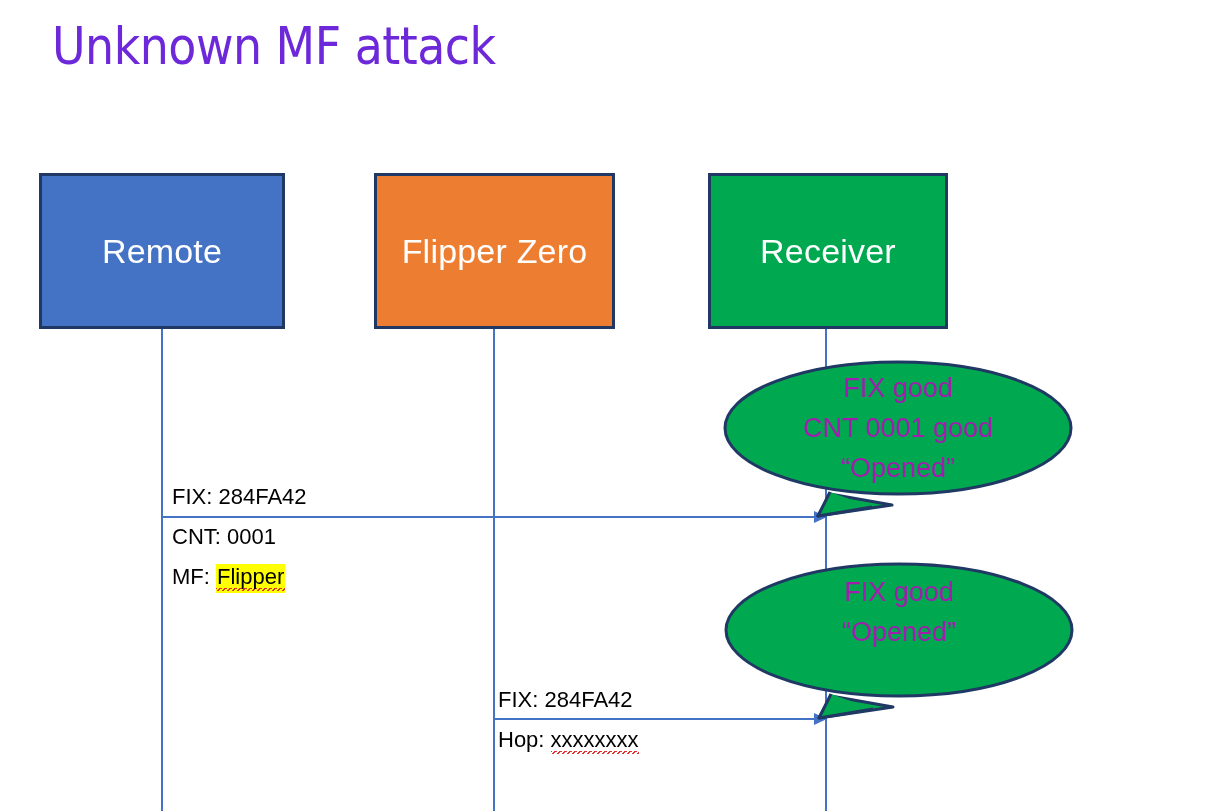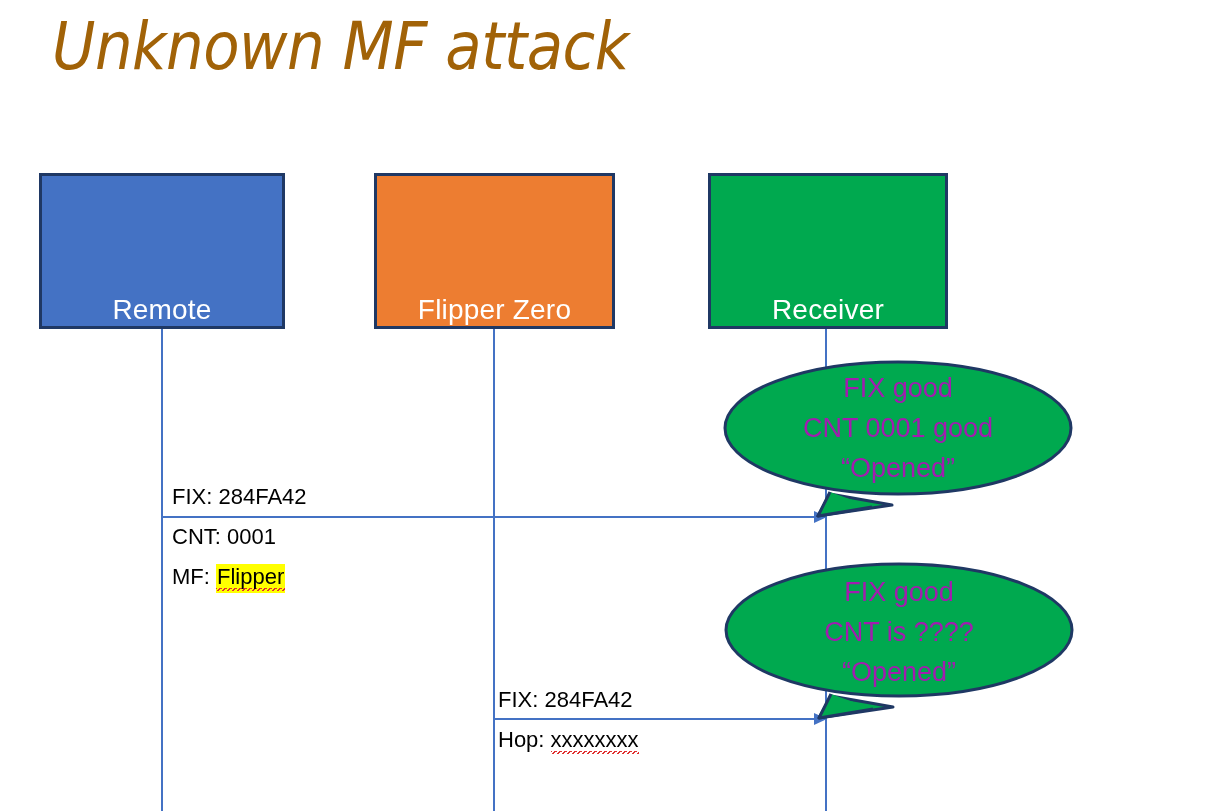--- a/index.html
+++ b/index.html
@@ -18,39 +18,38 @@
     background: #ffffff;
     overflow: hidden;
   }
 
   
   .slide-title {
     position: absolute;
     left: 52px;
     top: 8px;
     font-family: "DejaVu Sans Condensed", "Liberation Sans", sans-serif;
-    font-size: 66px;
+    font-size: 51px;
     line-height: 78px;
     font-weight: 300;
-    color: #a16207;
+    color: #6d28d9;
     letter-spacing: -0.5px;
     white-space: nowrap;
-    font-style: italic;
   }
 
   
   .actor-box {
     position: absolute;
     box-sizing: border-box;
     border: 3px solid #1F3864;
     display: flex;
-    align-items: flex-end;
+    align-items: center;
     justify-content: center;
     color: #ffffff;
-    font-size: 28px;
+    font-size: 34px;
     font-weight: 400;
     letter-spacing: 0.2px;
   }
   .actor-remote  { left: 39px;  top: 173px; width: 246px; height: 156px; background: #4472C4; }
   .actor-flipper { left: 374px; top: 173px; width: 241px; height: 156px; background: #ED7D31; }
   .actor-receiver{ left: 708px; top: 173px; width: 240px; height: 156px; background: #00A94F; }
 
   
   .lifeline {
     position: absolute;
@@ -181,18 +180,17 @@
   </div>
 
   <div class="bubble bubble-2">
     <svg width="352" height="165" viewBox="0 0 352 165" aria-hidden="true">
       <path d="M 108 136 L 96 158 L 170 147 Z" fill="#00A94F" stroke="#1F3864" stroke-width="3" stroke-linejoin="round"></path>
       <ellipse cx="176" cy="70" rx="173" ry="66" fill="#00A94F" stroke="#1F3864" stroke-width="3"></ellipse>
       <path d="M 108 134 L 96 158 L 150 149" fill="#00A94F" stroke="#1F3864" stroke-width="3" stroke-linejoin="round"></path>
     </svg>
     <div class="bubble-text">
       <span class="bline">FIX good</span>
-      <span class="bline">CNT is ????</span>
       <span class="bline">“Opened”</span>
     </div>
   </div>
 
 </div>
 
 </body></html>

